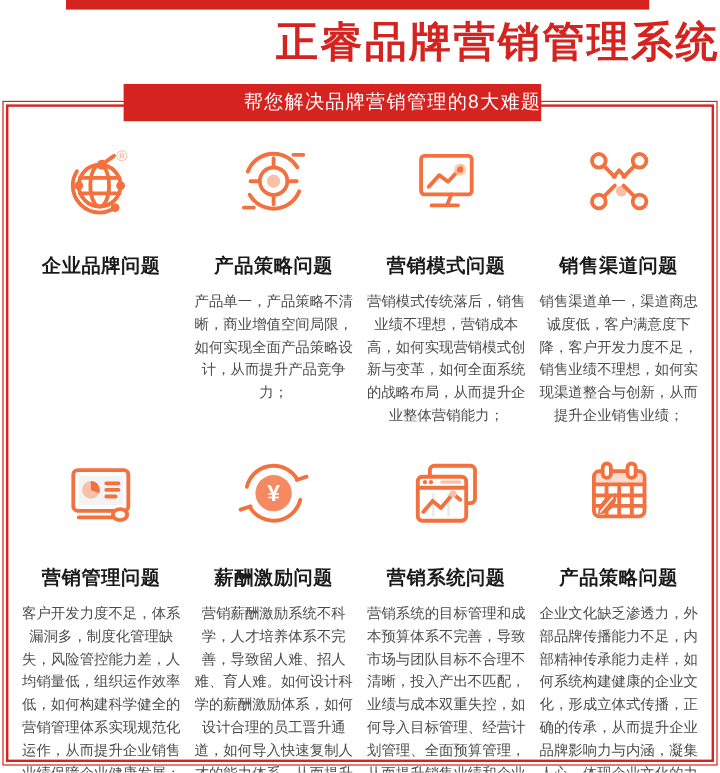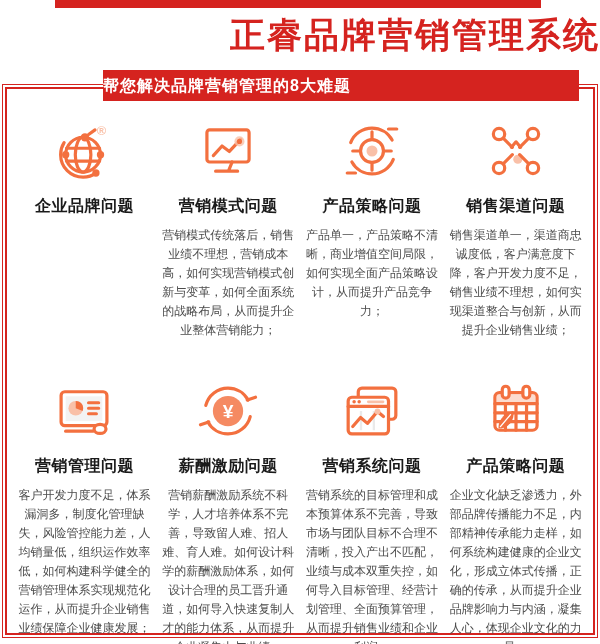--- a/index.html
+++ b/index.html
@@ -11,34 +11,34 @@
   .main-title{
     position:absolute;left:0;right:0;top:12px;margin:0;text-align:right;
     font-size:35px;font-weight:900;letter-spacing:2px;color:var(--red);
   }
   .frame-outer{
     position:absolute;left:2px;right:2px;top:84px;bottom:6px;
     border:1px solid var(--red);z-index:1;
   }
   .frame-inner{position:absolute;inset:2px;border:2px solid var(--red);}
   .banner{
-    position:absolute;left:103px;top:70px;width:476px;height:31px;z-index:3;
-    background:var(--red);color:#fff;text-align:left;line-height:31px;
-    font-size:16px;font-weight:bold;letter-spacing:1px;
+    position:absolute;left:103px;top:70px;width:348px;height:31px;z-index:3;
+    background:var(--red);color:#fff;text-align:right;line-height:31px;
+    font-size:16px;font-weight:normal;letter-spacing:1px;
   }
   .grid{
     position:absolute;left:15px;top:112px;width:570px;z-index:2;
     display:grid;grid-template-columns:repeat(4,1fr);column-gap:5px;
     grid-template-rows:260px auto;
   }
   .cell{display:flex;flex-direction:column;align-items:center;}
   .icon-wrap{height:78px;display:flex;align-items:center;justify-content:center;}
   .cell-title{
     text-align:center;font-size:16px;font-weight:bold;color:#1a1a1a;
-    margin-top:6px;letter-spacing:.5px;white-space:nowrap;
+    margin-top:22px;letter-spacing:.5px;white-space:nowrap;
   }
   .cell-desc{
     margin-top:9px;font-size:12px;line-height:19px;color:#4c4c4c;
     text-align:center;width:100%;
   }
 </style>
 </head>
 <body>
 
 <div class="page" style="--red: #d5231f;">
@@ -62,42 +62,42 @@
     <text x="50" y="18" font-size="14" font-weight="bold" fill="#f9c0a8">®</text>
     <circle cx="35" cy="40" r="24.5" stroke="#f3703f" stroke-width="3.5" stroke-linecap="round" stroke-linejoin="round" fill="none" pathLength="100" stroke-dasharray="44 56" stroke-dashoffset="-15"></circle>
     <circle cx="49" cy="60" r="4" fill="#f3703f"></circle>
   </svg>
         </span>
         <div class="cell-title">企业品牌问题</div>
       </div>
       <div class="cell">
         <span class="icon-wrap">
           <svg width="66" height="66" viewBox="0 0 72 72">
+    <circle cx="36" cy="36" r="12.5" stroke="#f3703f" stroke-width="3.5" stroke-linecap="round" stroke-linejoin="round" fill="none"></circle>
+    <circle cx="36" cy="36" r="6" fill="#f9c0a8"></circle>
+    <path d="M36 15v8M36 49v8M15 36h8M49 36h8" stroke="#f3703f" stroke-width="3.5" stroke-linecap="round" stroke-linejoin="round" fill="none"></path>
+    <circle cx="36" cy="36" r="25" stroke="#f3703f" stroke-width="3.5" stroke-linecap="round" stroke-linejoin="round" fill="none" pathLength="100" stroke-dasharray="36 14" stroke-dashoffset="-6"></circle>
+    <path d="M54 12h9M18 60h-9" stroke="#f3703f" stroke-width="3.5" stroke-linecap="round" stroke-linejoin="round" fill="none"></path>
+  </svg>
+        </span>
+        <div class="cell-title">产品策略问题</div>
+        <div class="cell-desc">产品单一，产品策略不清晰，商业增值空间局限，如何实现全面产品策略设计，从而提升产品竞争力；</div>
+      </div>
+      <div class="cell">
+        <span class="icon-wrap">
+          <svg width="66" height="66" viewBox="0 0 72 72">
     <rect x="13" y="13" width="46" height="35" rx="3" stroke="#f3703f" stroke-width="3.5" stroke-linecap="round" stroke-linejoin="round" fill="none"></rect>
     <polyline points="20 41 29.5 30.5 37.5 36.5 50 23" stroke="#f3703f" stroke-width="3.5" stroke-linecap="round" stroke-linejoin="round" fill="none"></polyline>
     <circle cx="48.5" cy="25.5" r="5.5" fill="#f9c0a8" opacity="0.8"></circle>
     <circle cx="48.5" cy="25.5" r="2.8" fill="#f3703f"></circle>
     <path d="M40.5 48L36.5 58M22.5 58h24" stroke="#f3703f" stroke-width="3.5" stroke-linecap="round" stroke-linejoin="round" fill="none"></path>
   </svg>
         </span>
         <div class="cell-title">营销模式问题</div>
         <div class="cell-desc">营销模式传统落后，销售业绩不理想，营销成本高，如何实现营销模式创新与变革，如何全面系统的战略布局，从而提升企业整体营销能力；</div>
-      </div>
-      <div class="cell">
-        <span class="icon-wrap">
-          <svg width="66" height="66" viewBox="0 0 72 72">
-    <circle cx="36" cy="36" r="12.5" stroke="#f3703f" stroke-width="3.5" stroke-linecap="round" stroke-linejoin="round" fill="none"></circle>
-    <circle cx="36" cy="36" r="6" fill="#f9c0a8"></circle>
-    <path d="M36 15v8M36 49v8M15 36h8M49 36h8" stroke="#f3703f" stroke-width="3.5" stroke-linecap="round" stroke-linejoin="round" fill="none"></path>
-    <circle cx="36" cy="36" r="25" stroke="#f3703f" stroke-width="3.5" stroke-linecap="round" stroke-linejoin="round" fill="none" pathLength="100" stroke-dasharray="36 14" stroke-dashoffset="-6"></circle>
-    <path d="M54 12h9M18 60h-9" stroke="#f3703f" stroke-width="3.5" stroke-linecap="round" stroke-linejoin="round" fill="none"></path>
-  </svg>
-        </span>
-        <div class="cell-title">产品策略问题</div>
-        <div class="cell-desc">产品单一，产品策略不清晰，商业增值空间局限，如何实现全面产品策略设计，从而提升产品竞争力；</div>
       </div>
       <div class="cell">
         <span class="icon-wrap">
           <svg width="66" height="66" viewBox="0 0 72 72">
     <circle cx="38" cy="45" r="5" fill="#f9c0a8"></circle>
     <circle cx="17.5" cy="17.5" r="6.2" stroke="#f3703f" stroke-width="3.5" stroke-linecap="round" stroke-linejoin="round" fill="none"></circle>
             <circle cx="54.5" cy="17.5" r="6.2" stroke="#f3703f" stroke-width="3.5" stroke-linecap="round" stroke-linejoin="round" fill="none"></circle>
     <circle cx="17.5" cy="54.5" r="6.2" stroke="#f3703f" stroke-width="3.5" stroke-linecap="round" stroke-linejoin="round" fill="none"></circle>
             <circle cx="54.5" cy="54.5" r="6.2" stroke="#f3703f" stroke-width="3.5" stroke-linecap="round" stroke-linejoin="round" fill="none"></circle>
     <path d="M22 22l10 10M50 22l-10 10M22 50l10-10M50 50l-10-10" stroke="#f3703f" stroke-width="3.5" stroke-linecap="round" stroke-linejoin="round" fill="none"></path>

